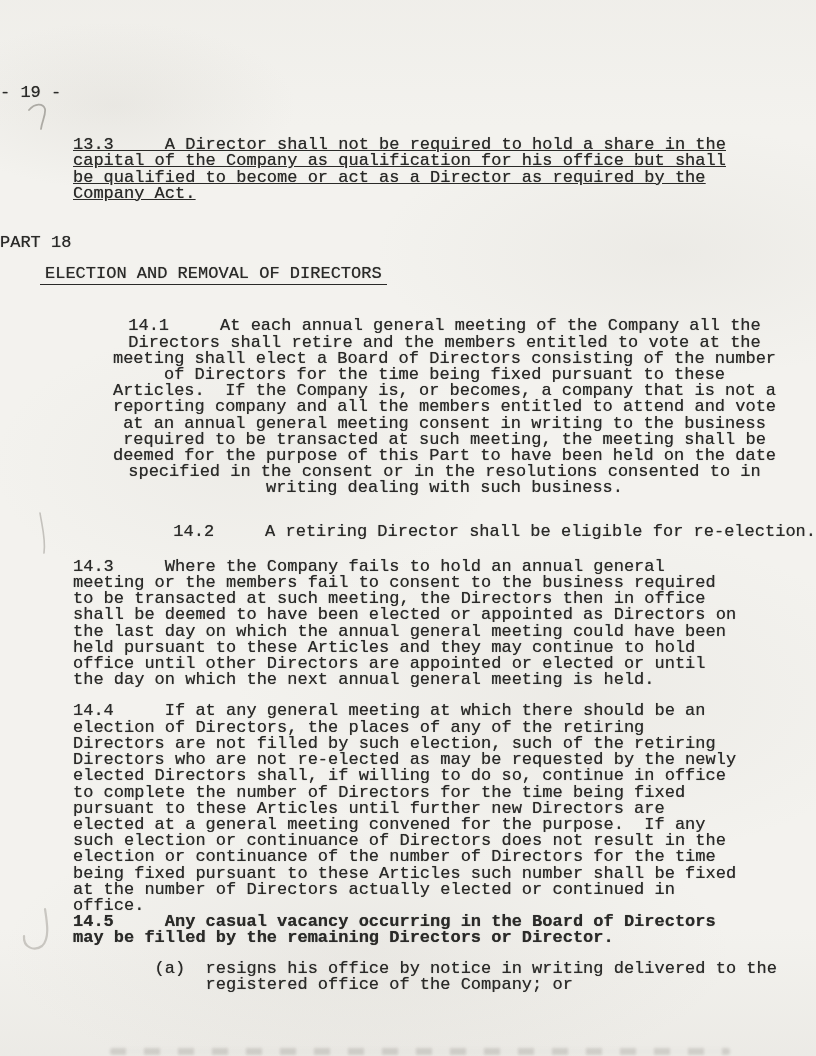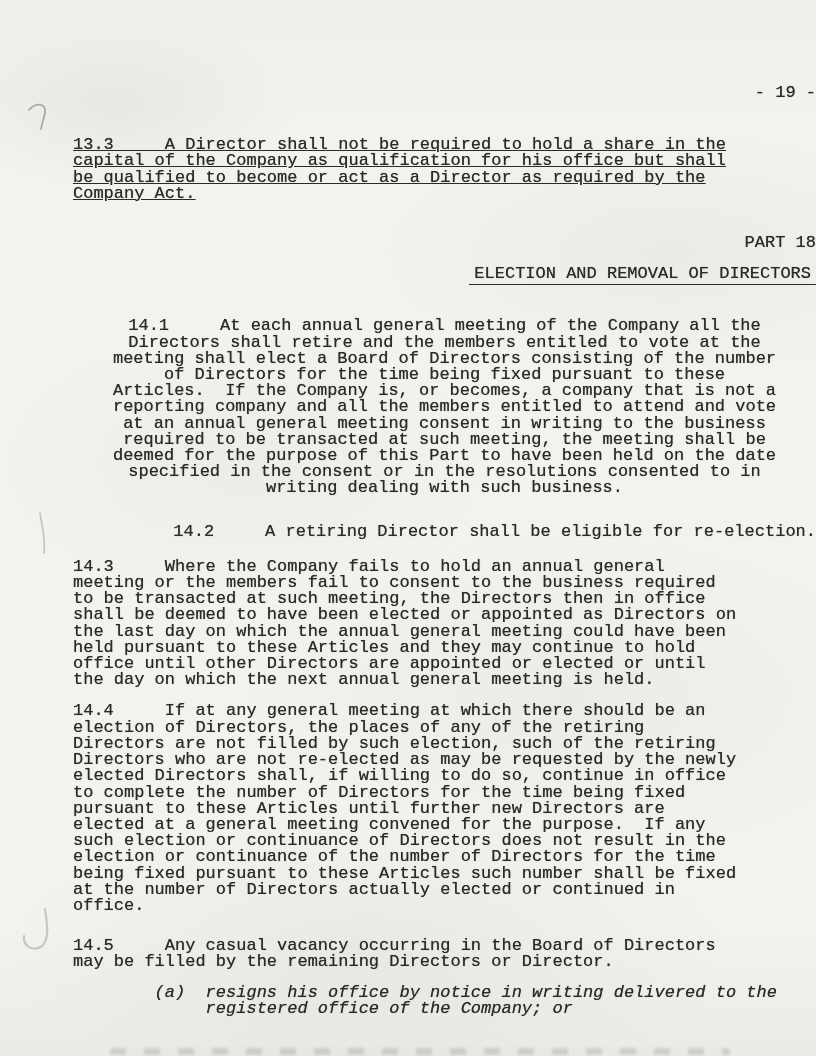--- a/index.html
+++ b/index.html
@@ -24,32 +24,32 @@
       linear-gradient(180deg, rgba(220,217,210,0.15), rgba(245,244,240,0) 12%, rgba(245,244,240,0) 88%, rgba(210,207,200,0.22));
     color: #2a2a28;
     font-size: 17px;
     line-height: 16.2px;
   }
   .txt {
     white-space: pre;
     text-shadow: 0 0 0.7px rgba(42,42,40,0.75);
   }
   .para { margin: 15px 0 0 73px; }
-  .center { text-align: right; margin-top: 15px; }
+  .center { text-align: left; margin-top: 15px; }
   #pagenum   { margin-top: 0; }
   #s13-3     { margin-top: 36px; text-decoration: underline; }
   #part-label{ margin-top: 33px; }
   #part-title{ margin-top: 15px; margin-left: 40px; }
   #s14-1     { margin-top: 33px; text-align: center; }
   #s14-2     { margin-top: 27px; text-align: right; }
   #s14-3     { margin-top: 19px; }
   #s14-4     { margin-top: 15px; }
-  #s14-5     { margin-top: 24px; }
+  #s14-5     { margin-top: 0; font-weight: bold; }
   #s14-6     { margin-top: 17px; }
-  #item-a    { margin-top: 14px; font-style: italic; }
+  #item-a    { margin-top: 14px; }
   .underlined {
     display: inline-block;
     border-bottom: 1.6px solid #2a2a28;
     padding: 0 5px 2px 5px;
   }
   .pen-mark { position: absolute; pointer-events: none; }
   #pen-mark-1 { left: 28px; top: 100px; }
   #pen-mark-2 { left: 37px; top: 512px; }
   #pen-mark-3 { left: 16px; top: 906px; }
   .bottom-smudge {

